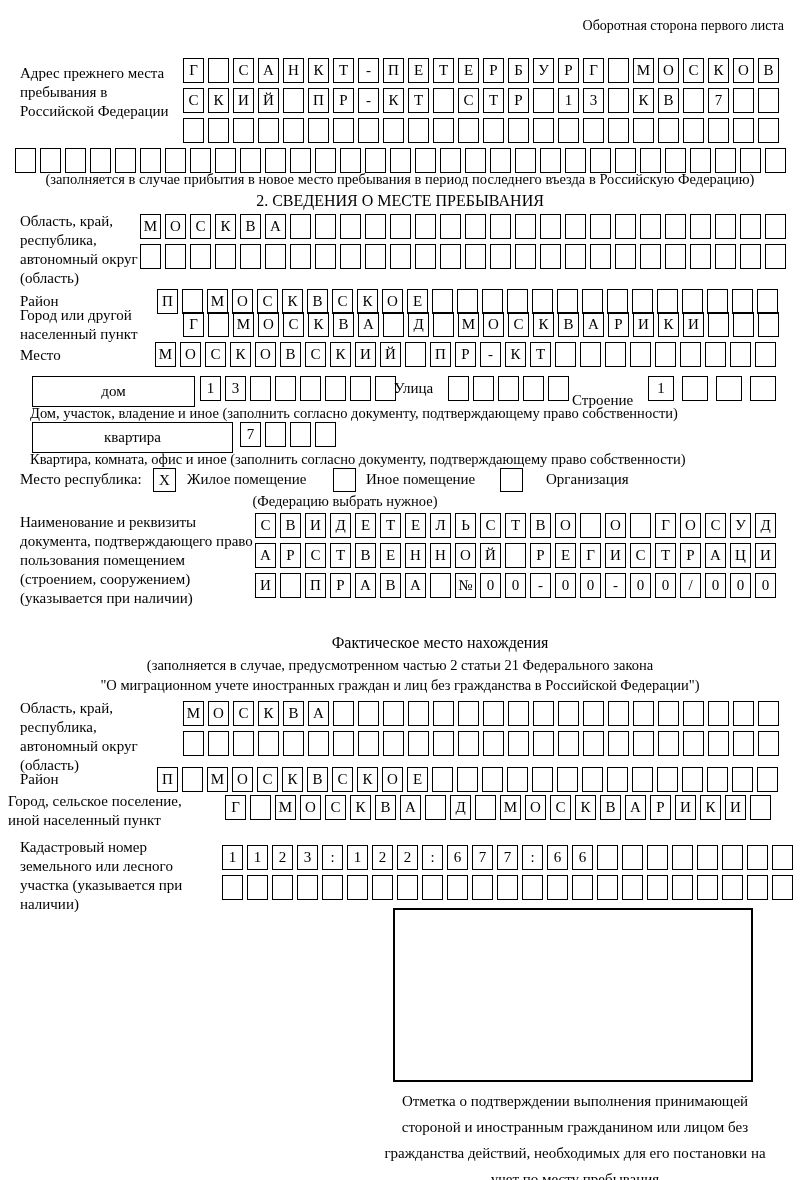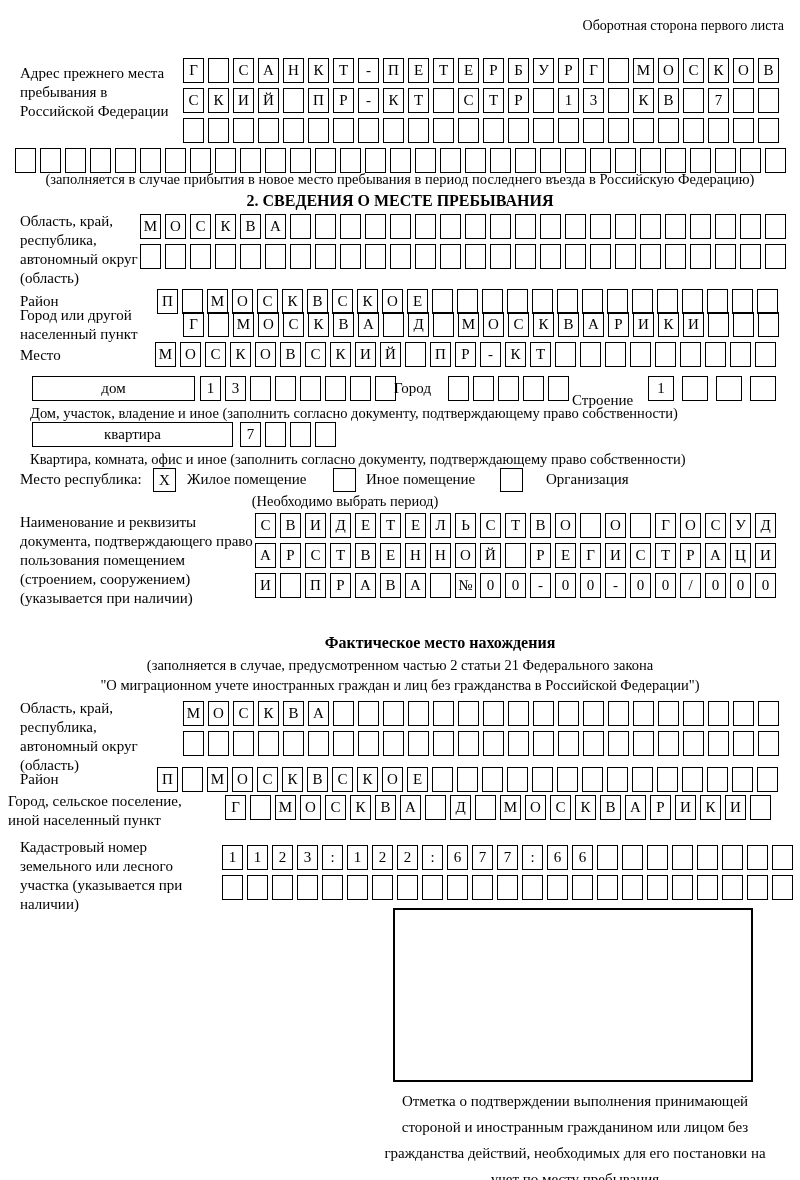--- a/index.html
+++ b/index.html
@@ -13,31 +13,31 @@
   .cells { display:flex; }
   .cell {
     width:21px; height:25px; flex:none;
     border:1.5px solid #000; margin-right:4px;
     display:flex; align-items:center; justify-content:center;
     font-size:15px; line-height:1;
   }
   .cells.wide .cell { width:26px; margin-right:8px; }
   .rowstack .cells { margin-bottom:5px; }
   .bigbox {
-    height:25px; border:1.5px solid #000;
+    height:31px; border:1.5px solid #000;
     display:flex; align-items:center; justify-content:center;
     font-size:15px;
   }
   .checkbox {
     width:23px; height:24px; border:1.5px solid #000;
     display:flex; align-items:center; justify-content:center;
     font-size:15px;
   }
   .caption { font-size:14.5px; line-height:18px; }
-  .sec-title { font-size:16px; font-weight:bold; text-align:center; width:100%; }
+  .sec-title { font-size:16px; font-weight:normal; text-align:center; width:100%; }
   .note { font-size:14.5px; text-align:center; width:100%; }
 
   
   .p-pageheader { top:18px; right:16px; font-size:14px; }
   .p-b1-label  { left:20px;  top:64px;  width:160px; }
   .p-b1-rows   { left:183px; top:58px; }
   .p-b1-full   { left:15px;  top:148px; }
   .p-b1-note   { top:171px; }
   .p-s2-title  { top:192px; }
   .p-reg-label { left:20px;  top:212px; width:125px; }
@@ -357,21 +357,21 @@
   <div class="abs cells p-house-cells">
       <div class="cell">1</div>
       <div class="cell">3</div>
       <div class="cell"></div>
       <div class="cell"></div>
       <div class="cell"></div>
       <div class="cell"></div>
       <div class="cell"></div>
       <div class="cell"></div>
     </div>
-  <div class="abs lbl p-korpus-lbl">Город</div>
+  <div class="abs lbl p-korpus-lbl">Улица</div>
   <div class="abs cells p-korpus-cells">
       <div class="cell"></div>
       <div class="cell"></div>
       <div class="cell"></div>
       <div class="cell"></div>
       <div class="cell"></div>
     </div>
   <div class="abs lbl p-stroenie-lbl">Строение</div>
   <div class="abs cells wide p-stroenie-cells">
       <div class="cell">1</div>
@@ -390,21 +390,21 @@
     </div>
   <div class="abs caption p-apt-cap">Квартира, комната, офис и иное (заполнить согласно документу, подтверждающему право собственности)</div>
 
   <div class="abs lbl p-stay-label">Место республика:</div>
   <div class="abs checkbox p-stay-cb1">X</div>
   <div class="abs lbl p-stay-op1">Жилое помещение</div>
   <div class="abs checkbox p-stay-cb2"></div>
   <div class="abs lbl p-stay-op2">Иное помещение</div>
   <div class="abs checkbox p-stay-cb3"></div>
   <div class="abs lbl p-stay-op3">Организация</div>
-  <div class="abs p-stay-note">(Необходимо выбрать период)</div>
+  <div class="abs p-stay-note">(Федерацию выбрать нужное)</div>
 
   <div class="abs lbl p-doc-label">Наименование и реквизиты документа, подтверждающего право пользования помещением (строением, сооружением) (указывается при наличии)</div>
   <div class="abs rowstack p-doc-rows">
     <div class="cells">
         <div class="cell">С</div>
         <div class="cell">В</div>
         <div class="cell">И</div>
         <div class="cell">Д</div>
         <div class="cell">Е</div>
         <div class="cell">Т</div>

